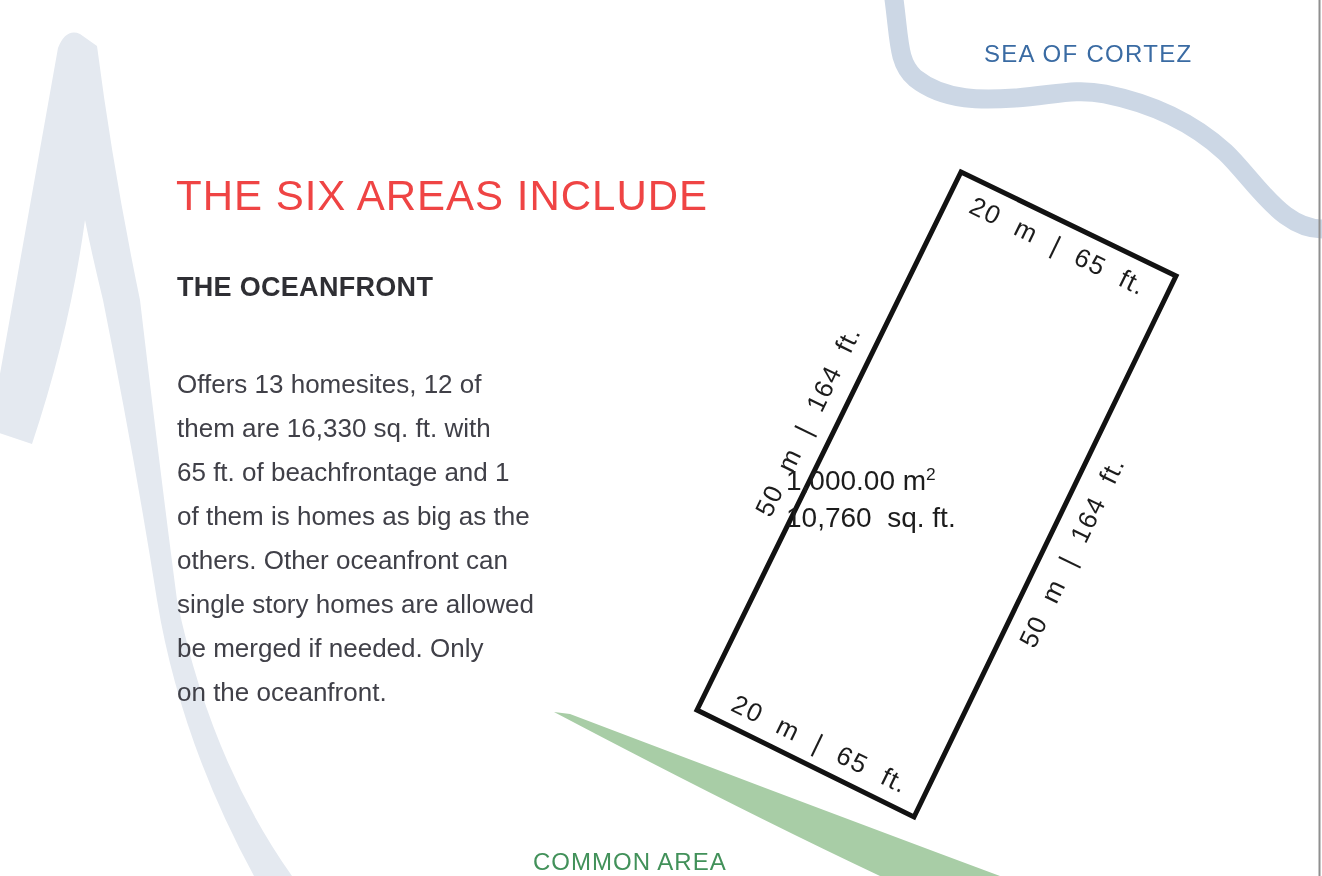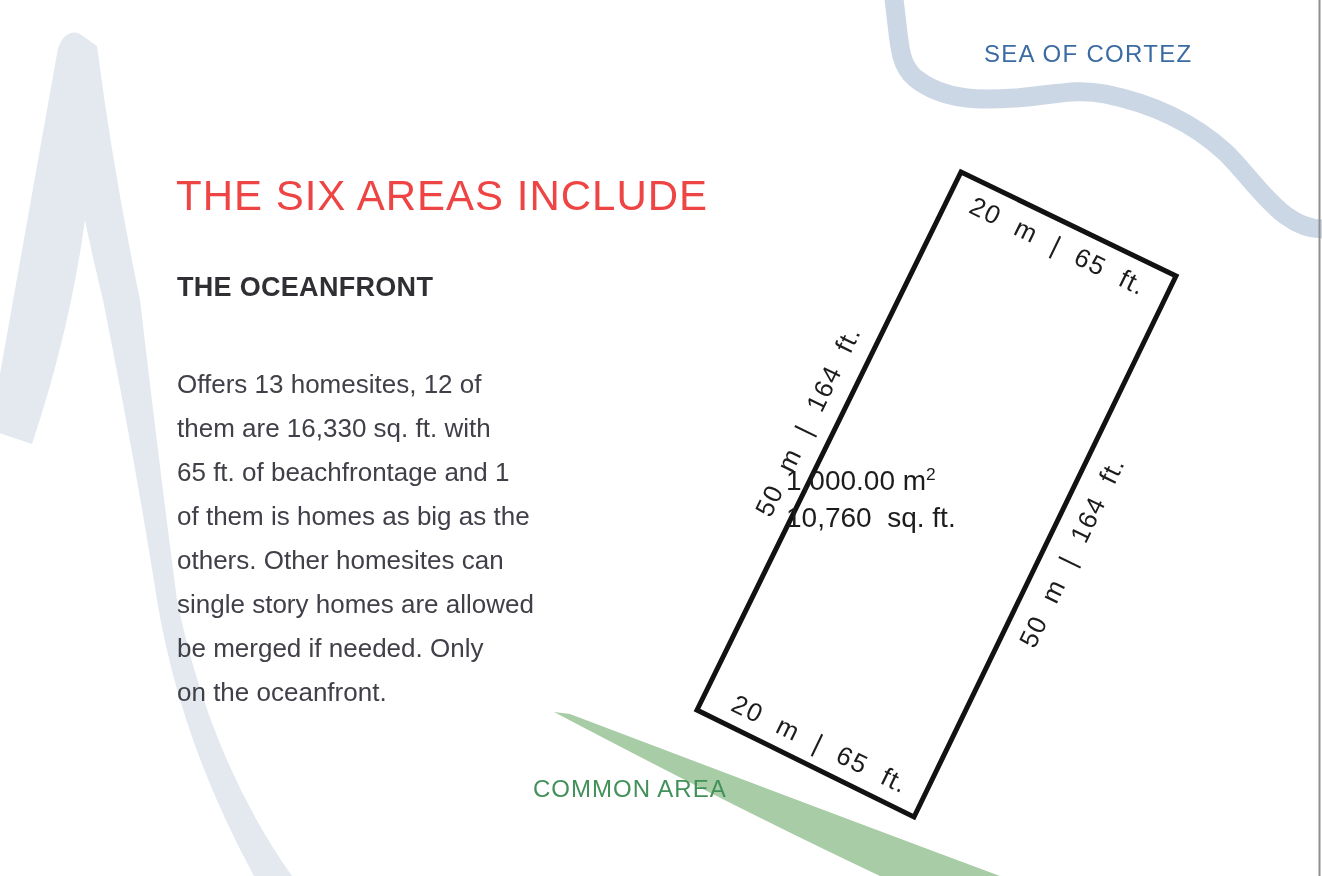--- a/index.html
+++ b/index.html
@@ -47,21 +47,21 @@
   .sea-label {
     position: absolute;
     left: 984px; top: 40px;
     font-size: 24px;
     letter-spacing: 1.3px;
     color: #3a6ba3;
     white-space: nowrap;
   }
   .common-label {
     position: absolute;
-    left: 533px; top: 775px;
+    left: 533px; top: 848px;
     font-size: 24px;
     letter-spacing: 1px;
     color: #42915a;
     white-space: nowrap;
   }
   .edge-label {
     position: absolute;
     width: 260px;
     height: 32px;
     line-height: 32px;
@@ -115,21 +115,21 @@
 
   <div class="page-title">THE SIX AREAS INCLUDE</div>
 
   <div class="section-heading">THE OCEANFRONT</div>
 
   <div class="section-body">
     <div>Offers 13 homesites, 12 of</div>
     <div>them are 16,330 sq. ft. with</div>
     <div>65 ft. of beachfrontage and 1</div>
     <div>of them is homes as big as the</div>
-    <div>others. Other homesites can</div>
+    <div>others. Other oceanfront can</div>
     <div>single story homes are allowed</div>
     <div>be merged if needed. Only</div>
     <div>on the oceanfront.</div>
   </div>
 
   <div class="sea-label">SEA OF CORTEZ</div>
 
   <div class="common-label">COMMON AREA</div>
 
   <div class="edge-label edge-top">20 m | 65 ft.</div>

